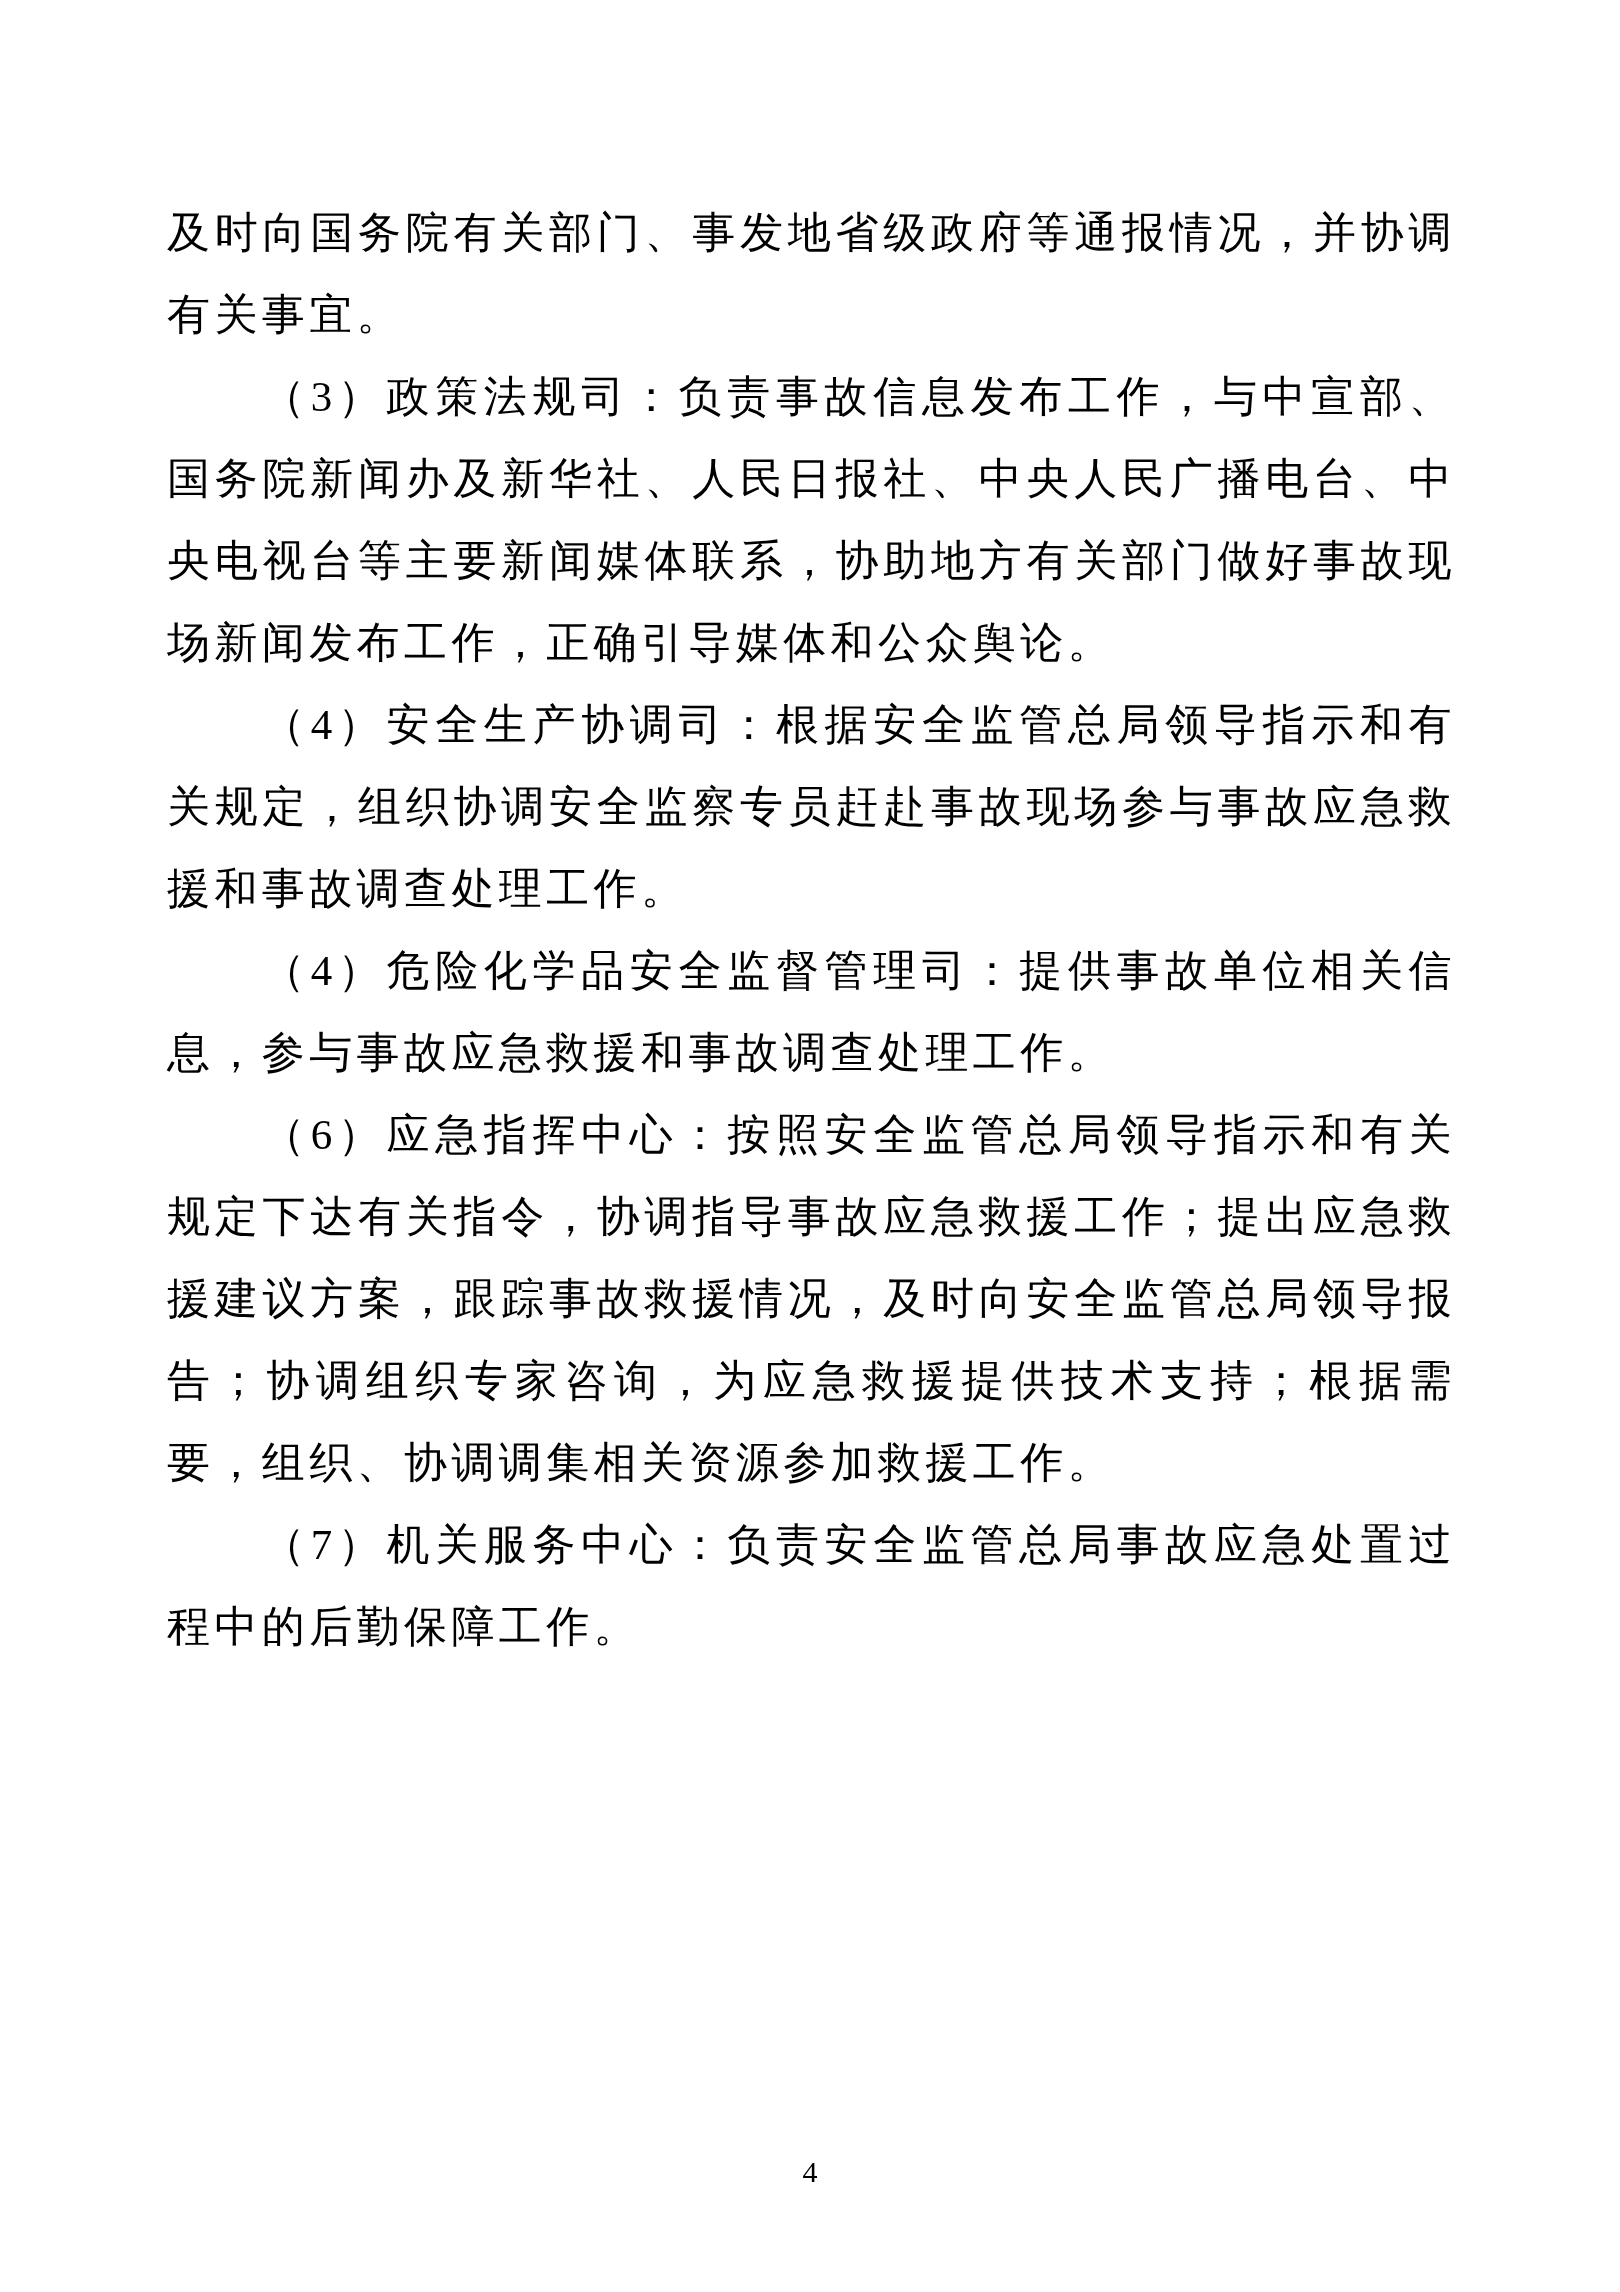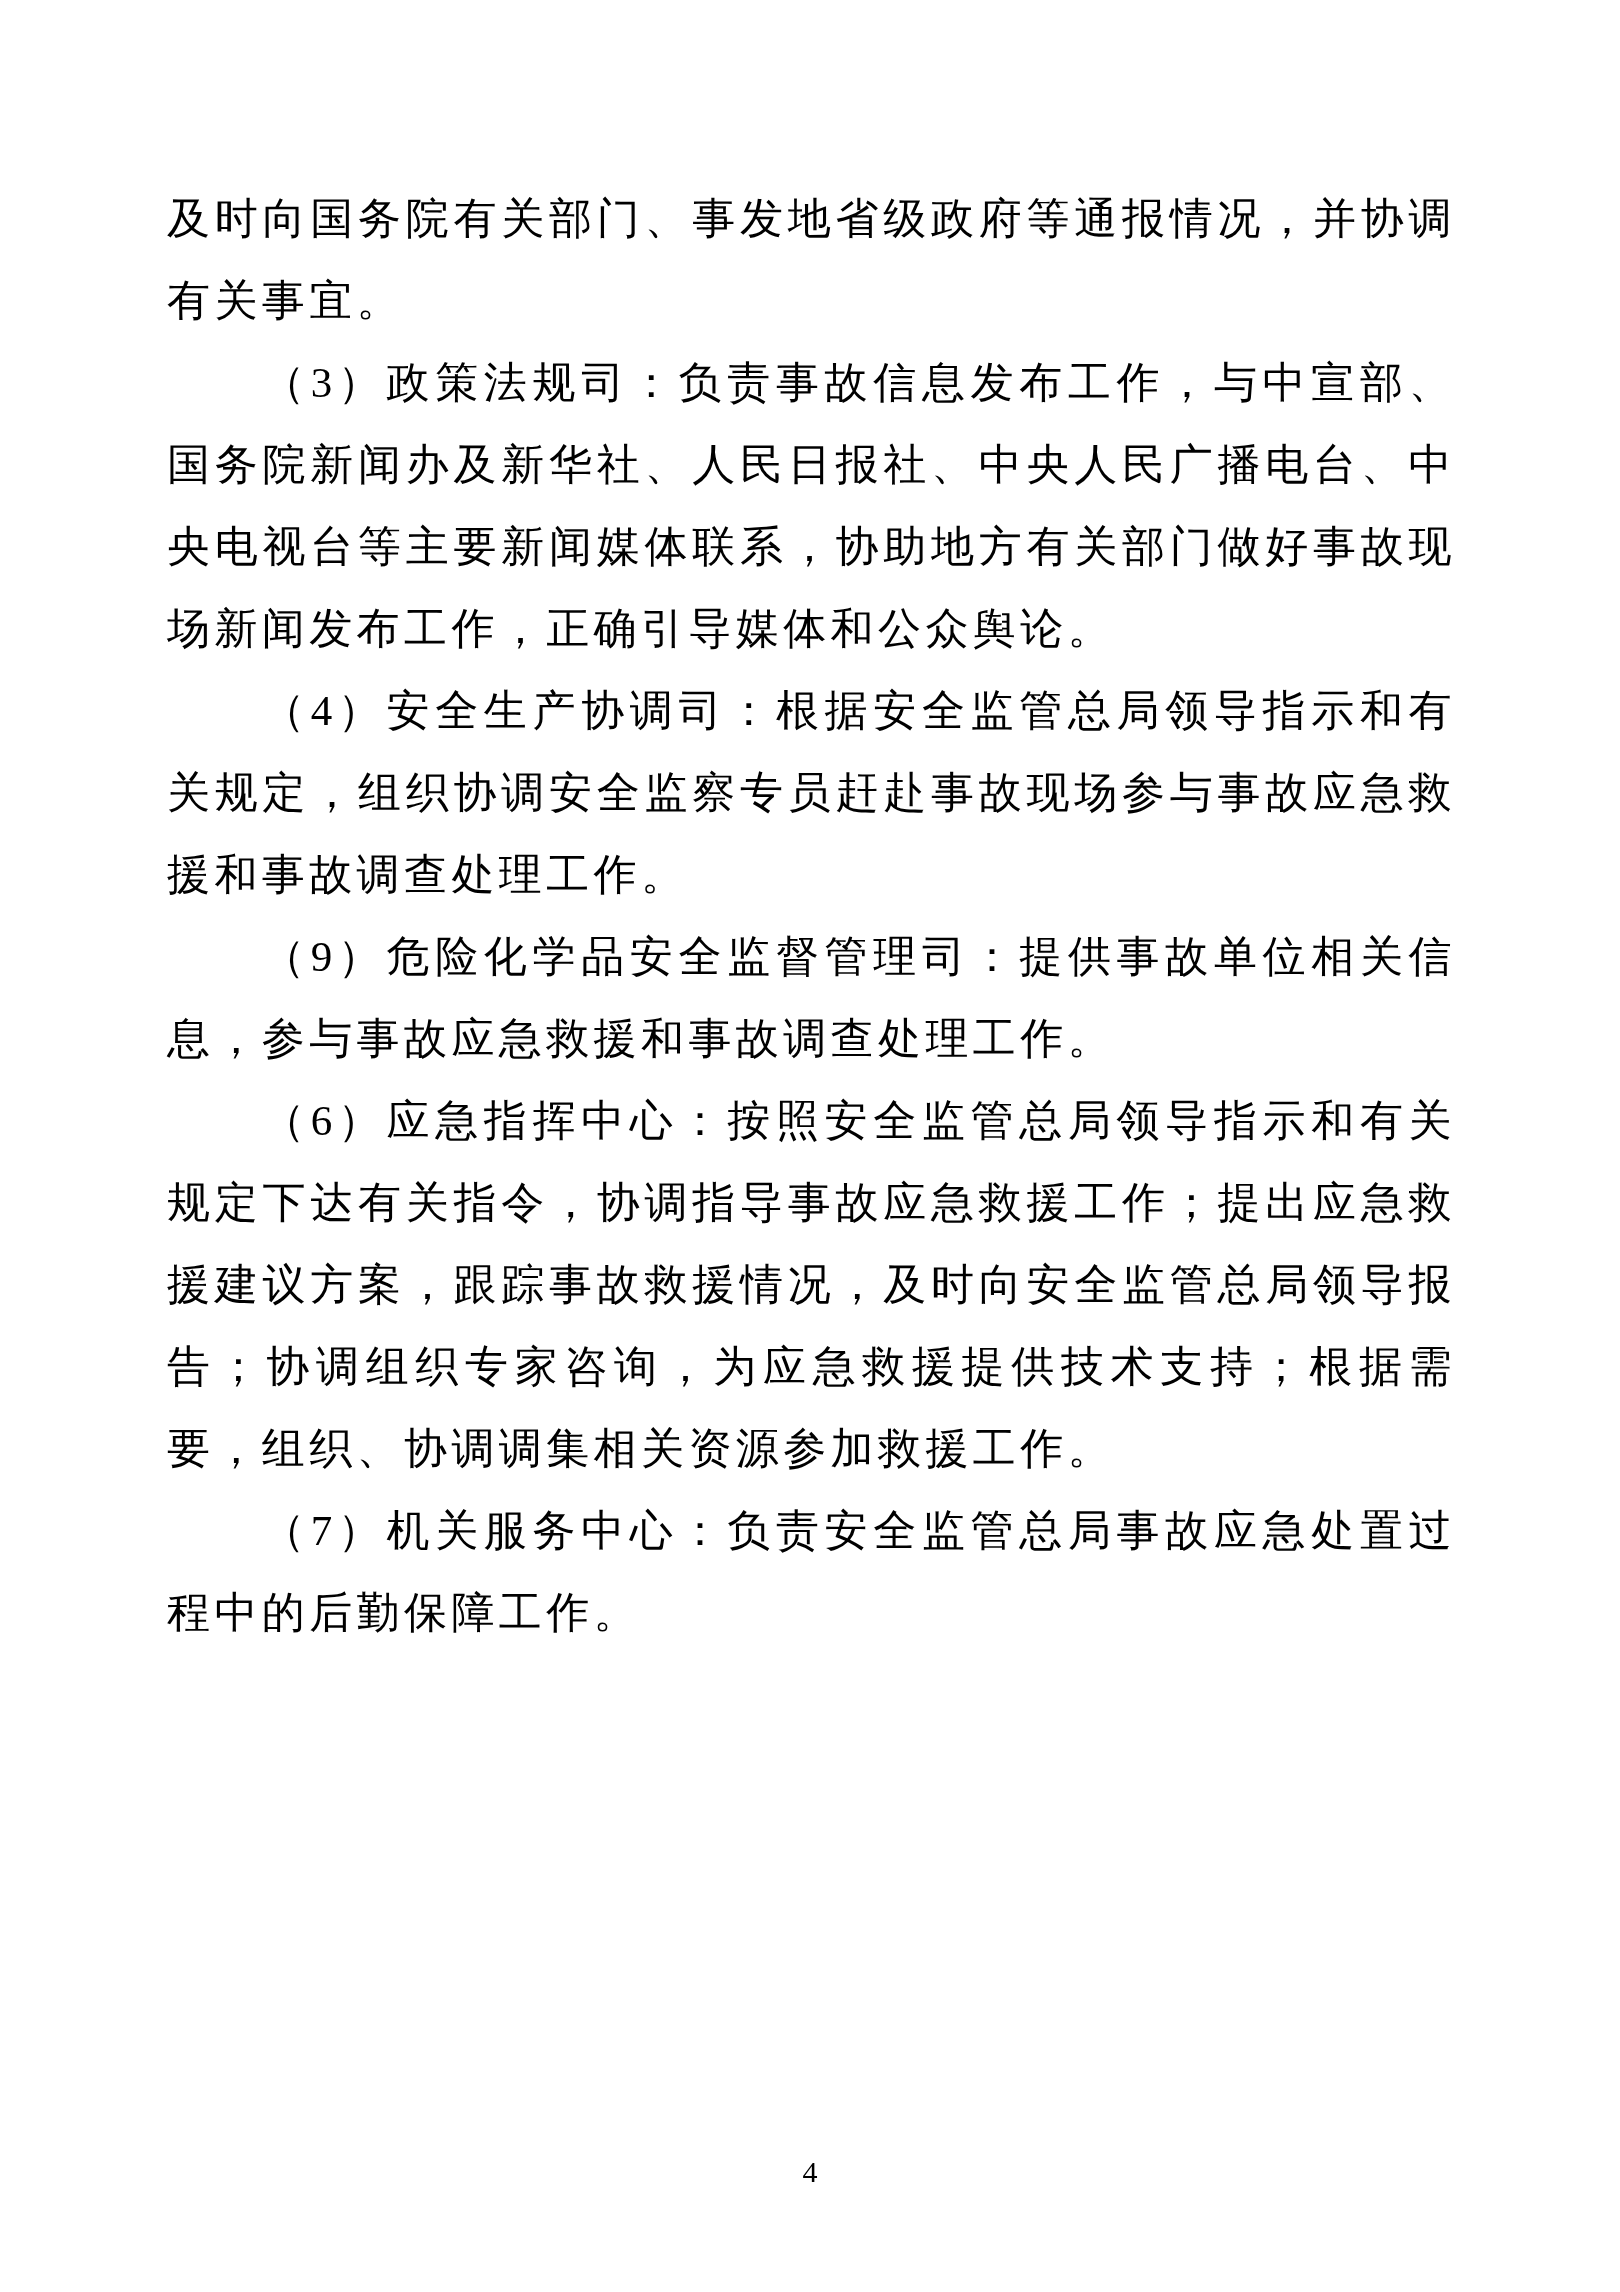--- a/index.html
+++ b/index.html
@@ -11,21 +11,21 @@
     position: relative;
     width: 1620px;
     height: 2293px;
     background: #ffffff;
     overflow: hidden;
     font-family: "Liberation Serif", "DejaVu Serif", serif;
     color: #000000;
   }
   .content {
     position: absolute;
-    top: 178px;
+    top: 192px;
     left: 167px;
     width: 1289px;
   }
   .content p {
     margin: 0;
     padding: 0;
     font-size: 43px;
     line-height: 82px;
     letter-spacing: 4.4px;
     text-align: justify;
@@ -48,19 +48,19 @@
   }
 </style>
 </head>
 <body>
 
 <div class="page">
   <main class="content">
     <p>及时向国务院有关部门、事发地省级政府等通报情况，并协调有关事宜。</p>
     <p class="indent">（3）政策法规司：负责事故信息发布工作，与中宣部、国务院新闻办及新华社、人民日报社、中央人民广播电台、中央电视台等主要新闻媒体联系，协助地方有关部门做好事故现场新闻发布工作，正确引导媒体和公众舆论。</p>
     <p class="indent">（4）安全生产协调司：根据安全监管总局领导指示和有关规定，组织协调安全监察专员赶赴事故现场参与事故应急救援和事故调查处理工作。</p>
-    <p class="indent">（9）危险化学品安全监督管理司：提供事故单位相关信息，参与事故应急救援和事故调查处理工作。</p>
+    <p class="indent">（4）危险化学品安全监督管理司：提供事故单位相关信息，参与事故应急救援和事故调查处理工作。</p>
     <p class="indent">（6）应急指挥中心：按照安全监管总局领导指示和有关规定下达有关指令，协调指导事故应急救援工作；提出应急救援建议方案，跟踪事故救援情况，及时向安全监管总局领导报告；协调组织专家咨询，为应急救援提供技术支持；根据需要，组织、协调调集相关资源参加救援工作。</p>
     <p class="indent">（7）机关服务中心：负责安全监管总局事故应急处置过程中的后勤保障工作。</p>
   </main>
   <div class="page-number">4</div>
 </div>
 
 
 </body></html>

